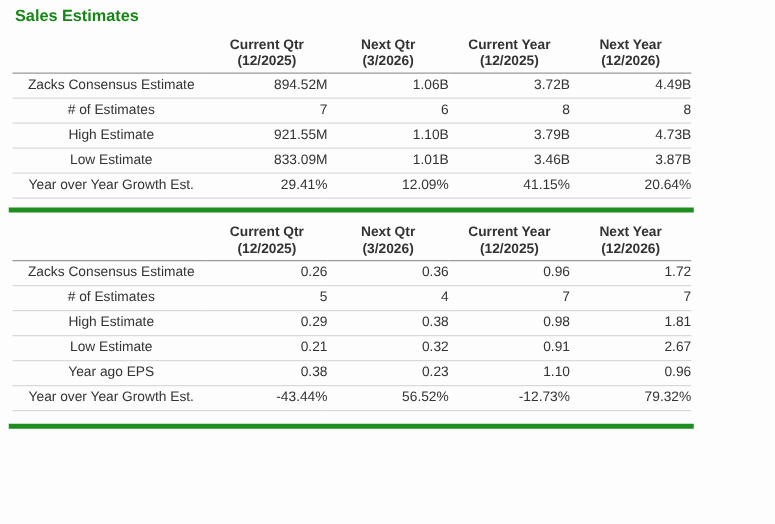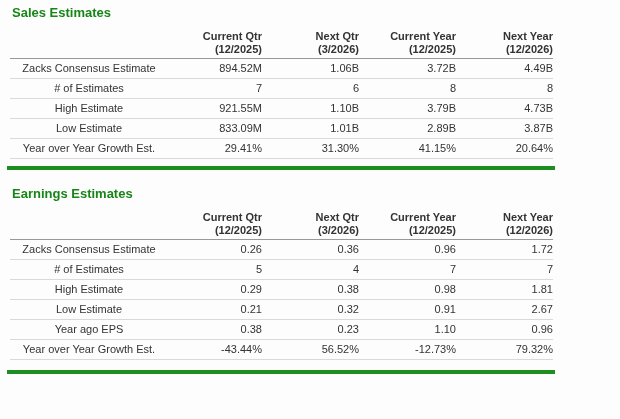--- a/index.html
+++ b/index.html
@@ -37,21 +37,21 @@
   table.estimates {
     width: 100%;
     border-collapse: collapse;
     table-layout: fixed;
     font-size: 11px;
   }
   table.estimates col.label-col { width: auto; }
   table.estimates col.data-col { width: 97px; }
   thead th {
     font-weight: bold;
-    text-align: right;
+    text-align: center;
     vertical-align: bottom;
     padding: 10px 0 2px 0;
     line-height: 13px;
     border-bottom: 1px solid var(--header-border);
     color: var(--text);
     white-space: nowrap;
   }
   thead th.label-header { text-align: left; }
   tbody td {
     padding: 3px 0;
@@ -127,37 +127,36 @@
             <td class="row-label">High Estimate</td>
             <td>921.55M</td>
             <td>1.10B</td>
             <td>3.79B</td>
             <td>4.73B</td>
           </tr>
           <tr>
             <td class="row-label">Low Estimate</td>
             <td>833.09M</td>
             <td>1.01B</td>
-            <td>2.89B</td>
+            <td>3.46B</td>
             <td>3.87B</td>
           </tr>
           <tr>
             <td class="row-label">Year over Year Growth Est.</td>
             <td>29.41%</td>
-            <td>31.30%</td>
+            <td>12.09%</td>
             <td>41.15%</td>
             <td>20.64%</td>
           </tr>
         </tbody>
     </table>
     <div class="green-divider"></div>
   </section>
 
   <section>
-    <h2 class="section-title second">Earnings Estimates</h2>
     <table class="estimates">
       <colgroup>
         <col class="label-col">
           <col class="data-col">
           <col class="data-col">
           <col class="data-col">
           <col class="data-col">
       </colgroup>
       <thead>
         <tr>

